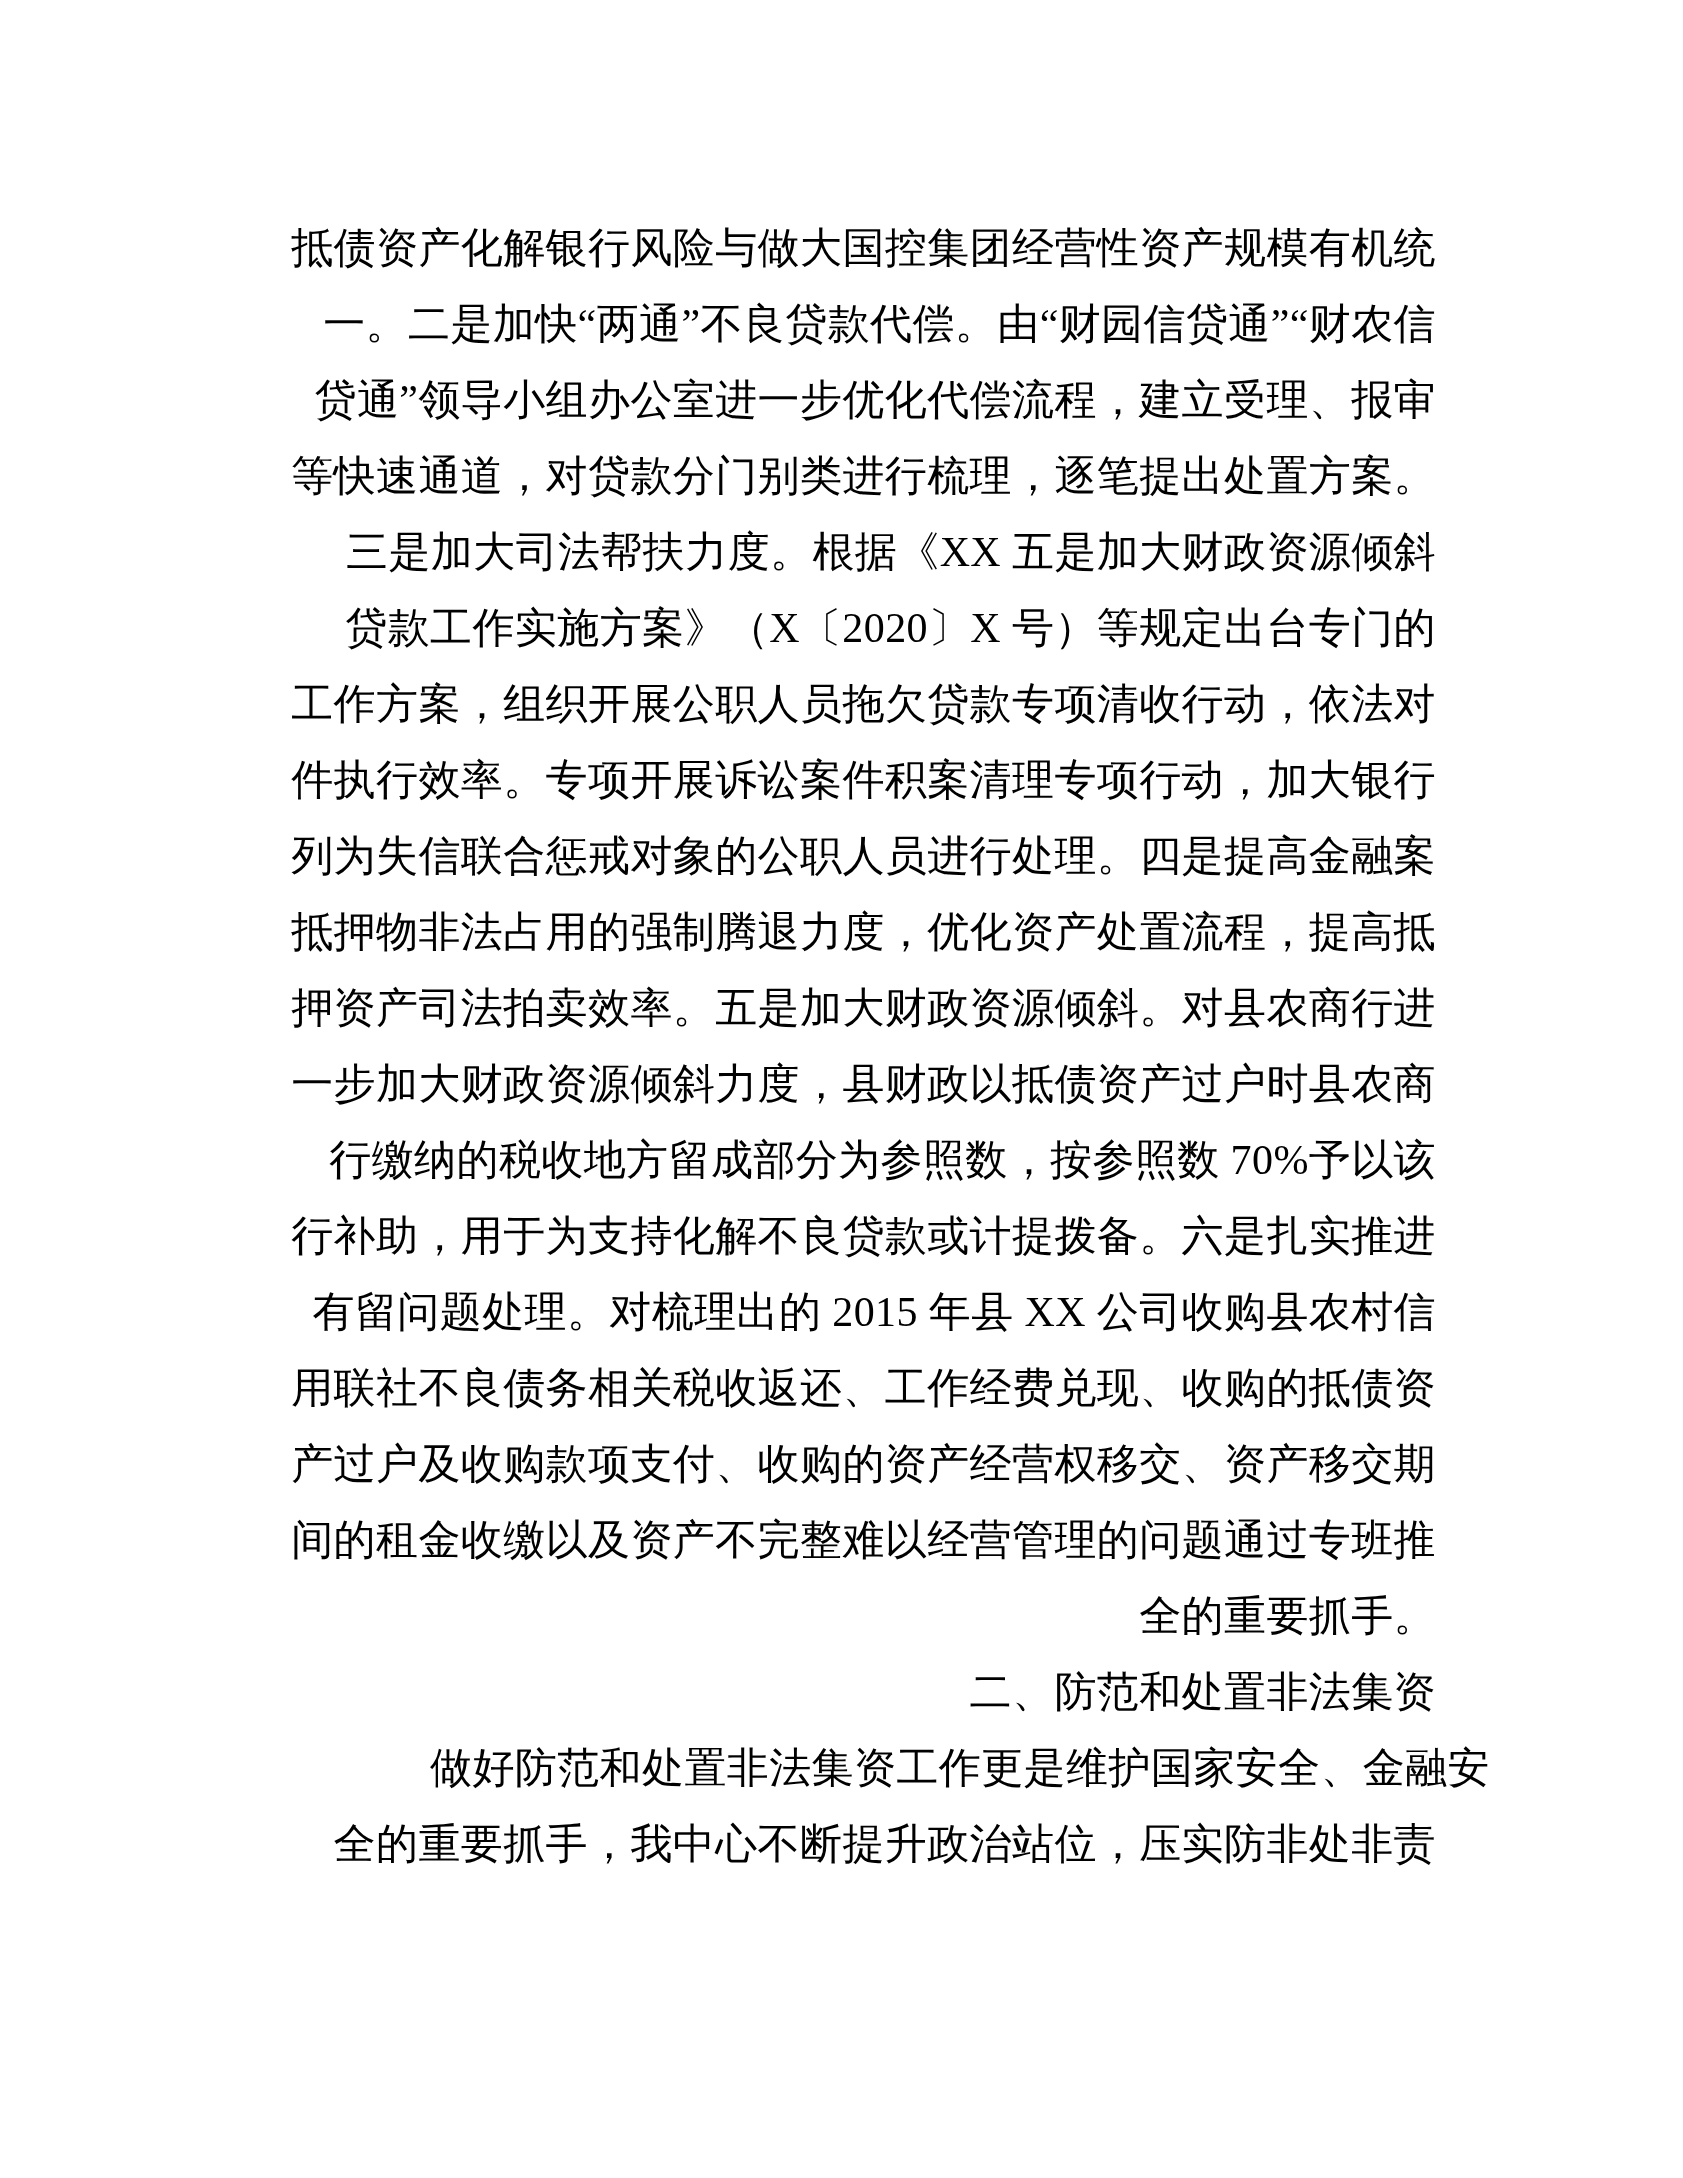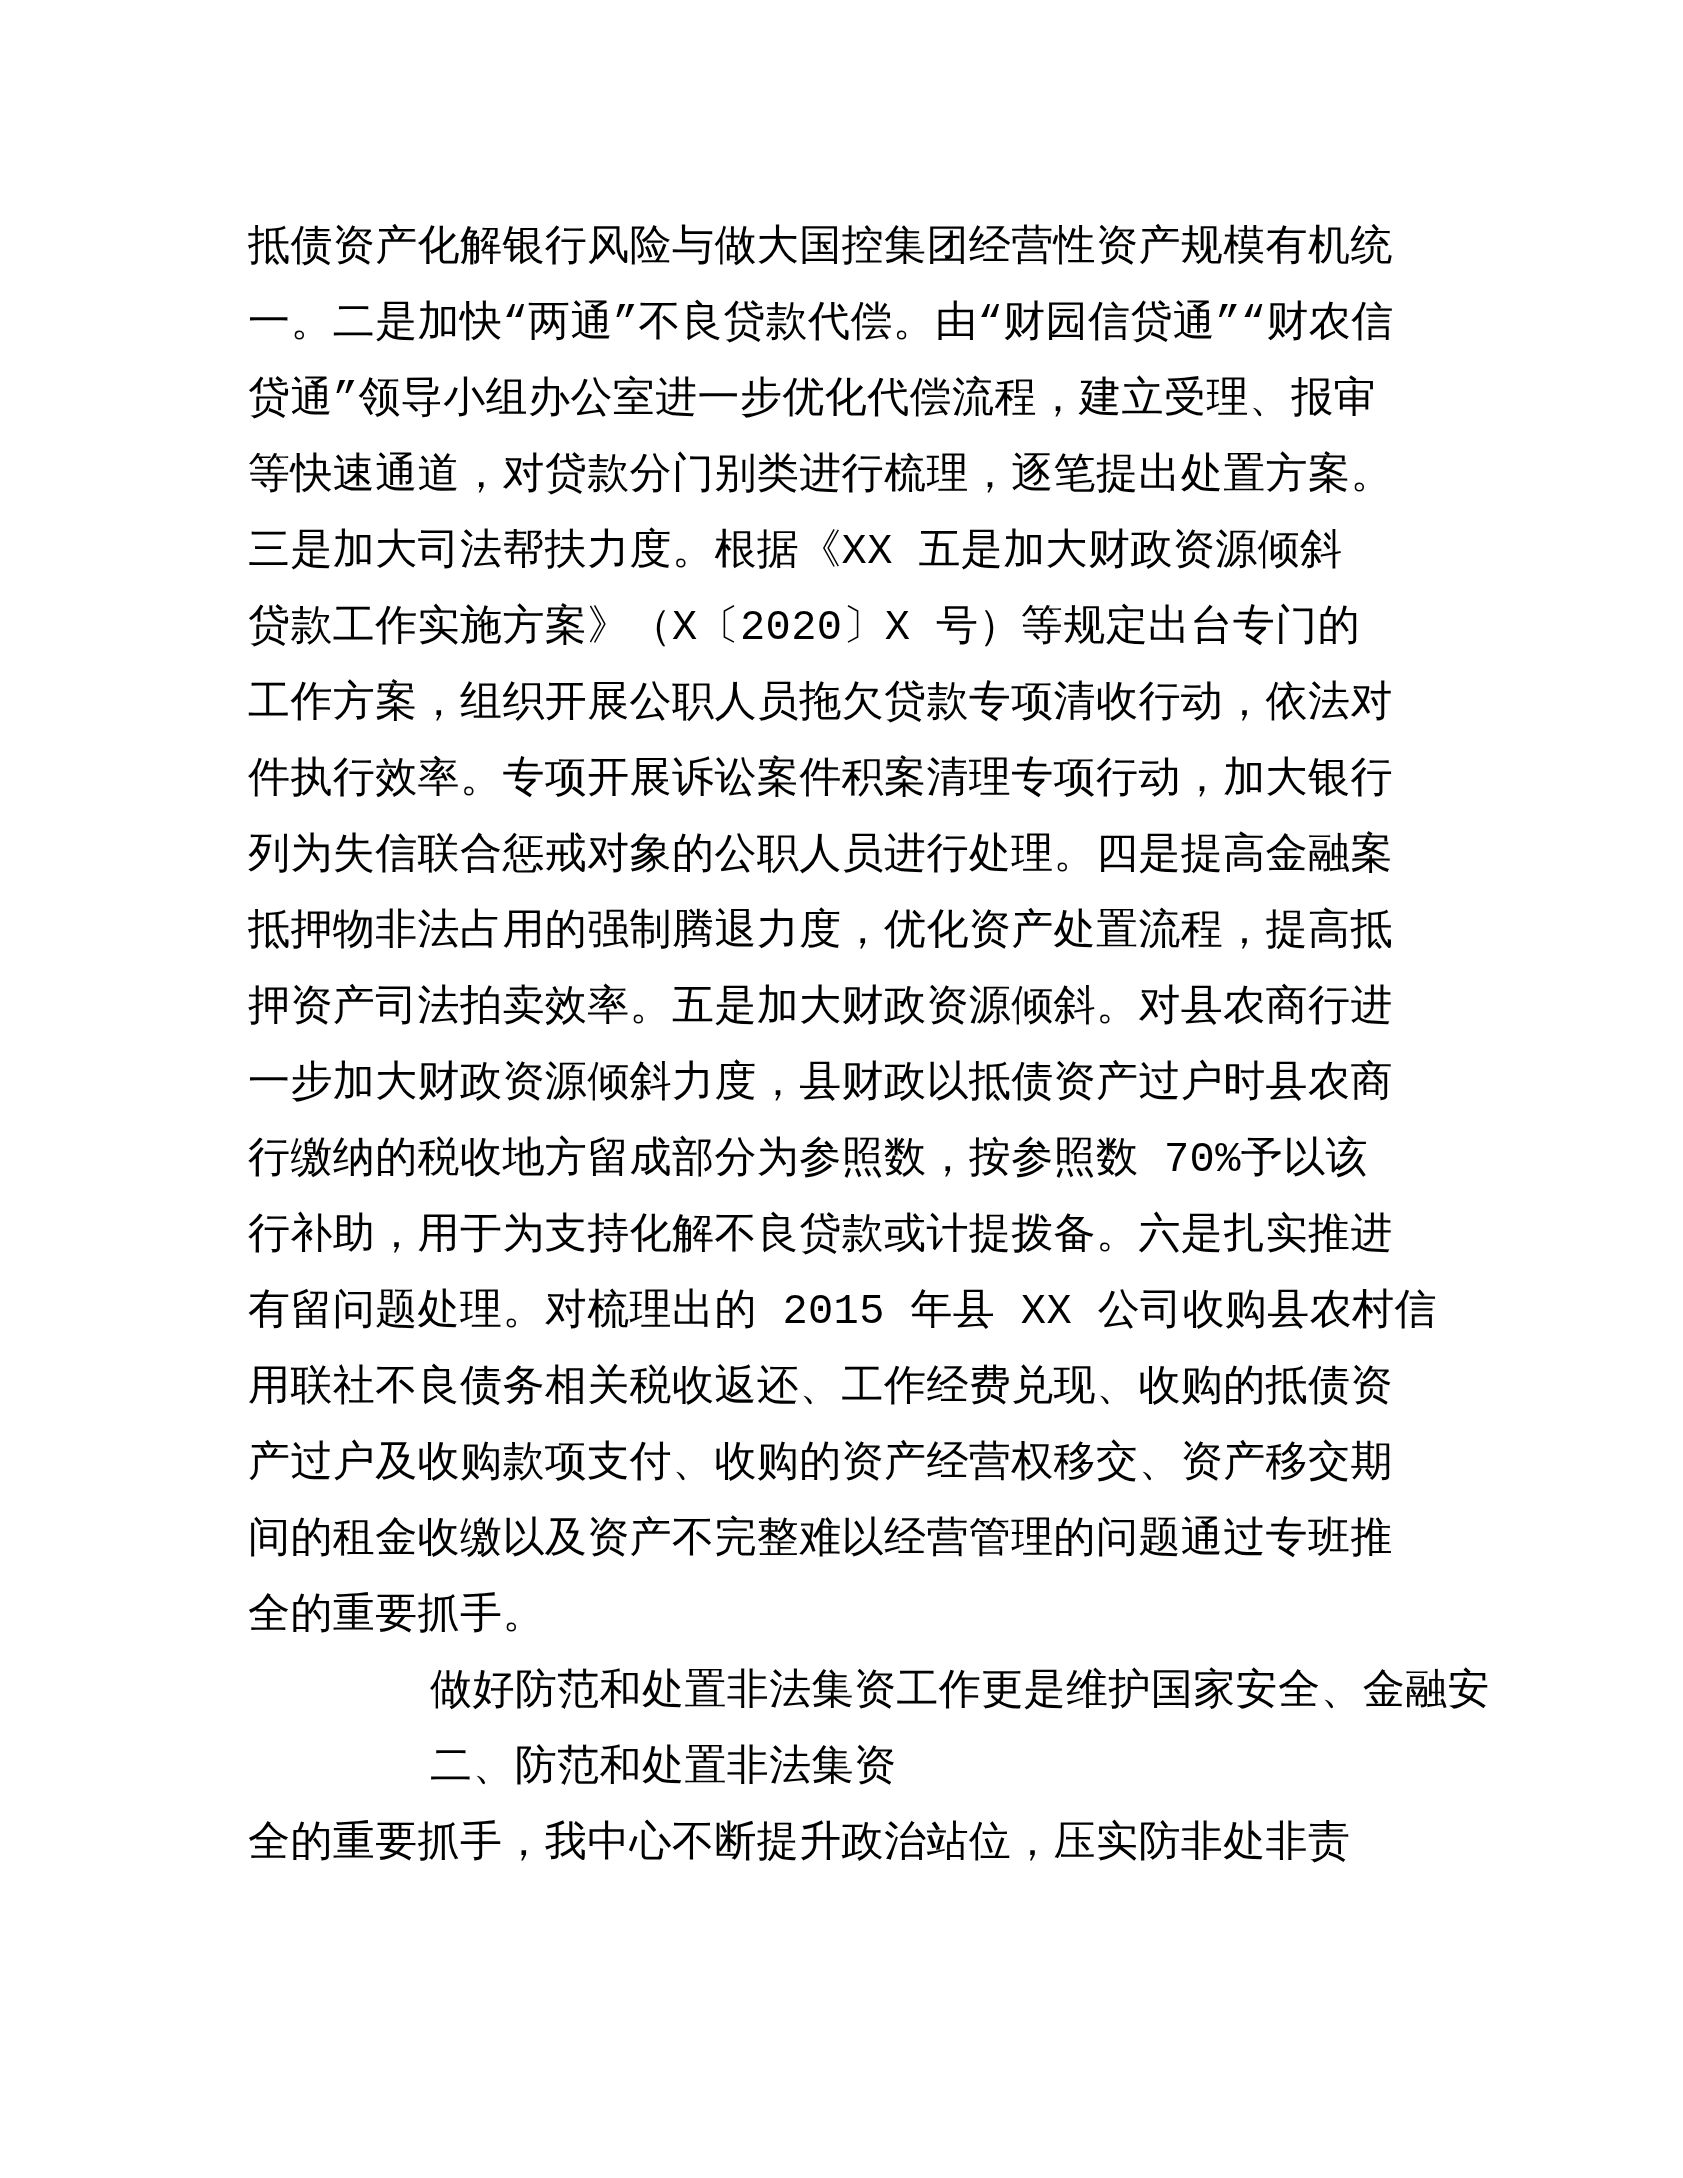--- a/index.html
+++ b/index.html
@@ -11,25 +11,26 @@
       width: 1683px;
       height: 2178px;
       position: relative;
       overflow: hidden;
     }
     .page {
       position: absolute;
       left: 248px;
       top: 210px;
       width: 1188px;
-      font-family: Liberation Mono, monospace;
+      font-family: Liberation Serif, serif;
       font-size: 42px;
       line-height: 76px;
       color: #000000;
       letter-spacing: 0.4px;
+      text-align: right;
     }
     .indent {
       text-indent: 91px;
     }
   </style>
 </head>
 <body>
 
 <div class="page">
   <div class="block">
@@ -46,22 +47,22 @@
     <div class="line">押资产司法拍卖效率。五是加大财政资源倾斜。对县农商行进</div>
     <div class="line">一步加大财政资源倾斜力度，县财政以抵债资产过户时县农商</div>
     <div class="line">行缴纳的税收地方留成部分为参照数，按参照数 70%予以该</div>
     <div class="line">行补助，用于为支持化解不良贷款或计提拨备。六是扎实推进</div>
     <div class="line">有留问题处理。对梳理出的 2015 年县 XX 公司收购县农村信</div>
     <div class="line">用联社不良债务相关税收返还、工作经费兑现、收购的抵债资</div>
     <div class="line">产过户及收购款项支付、收购的资产经营权移交、资产移交期</div>
     <div class="line">间的租金收缴以及资产不完整难以经营管理的问题通过专班推</div>
     <div class="line">全的重要抓手。</div>
   </div>
+  <div class="line indent">二、防范和处置非法集资</div>
   <div class="line indent">做好防范和处置非法集资工作更是维护国家安全、金融安</div>
-  <div class="line indent">二、防范和处置非法集资</div>
   <div class="line">全的重要抓手，我中心不断提升政治站位，压实防非处非责</div>
 </div>
 
 <style>
   .line {
     white-space: nowrap;
     height: 76px;
     line-height: 76px;
   }
   .line.indent {

